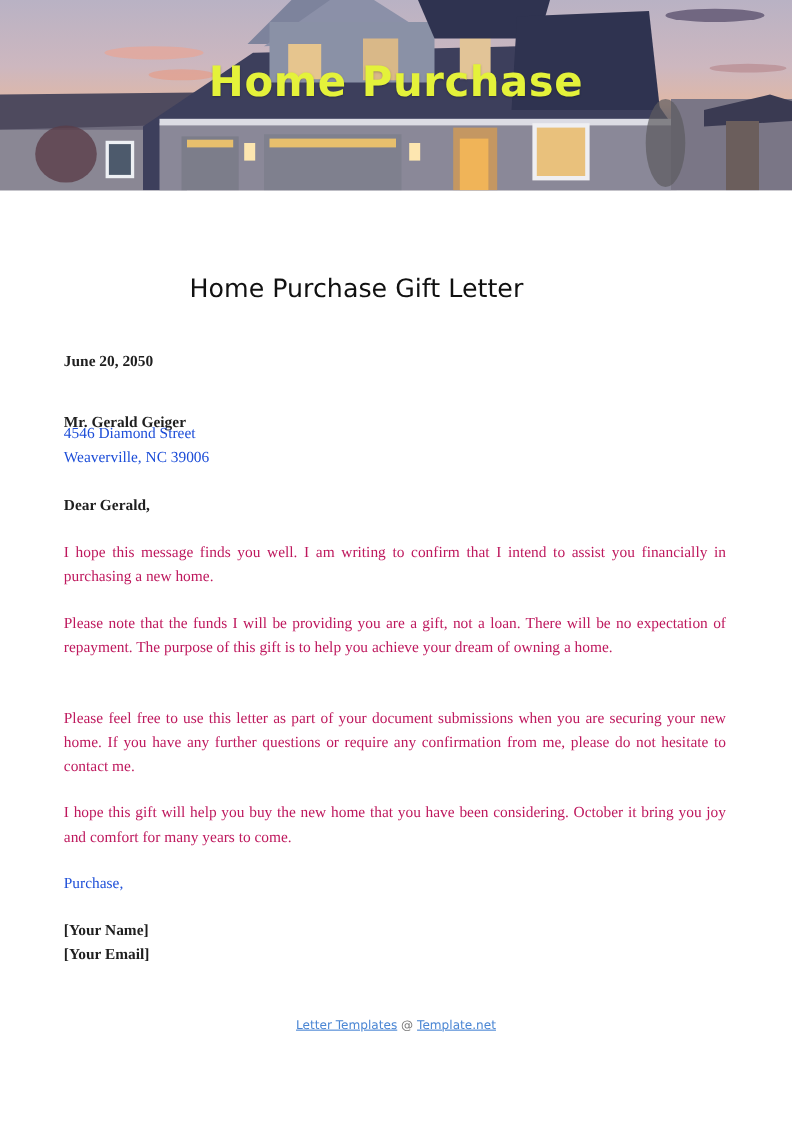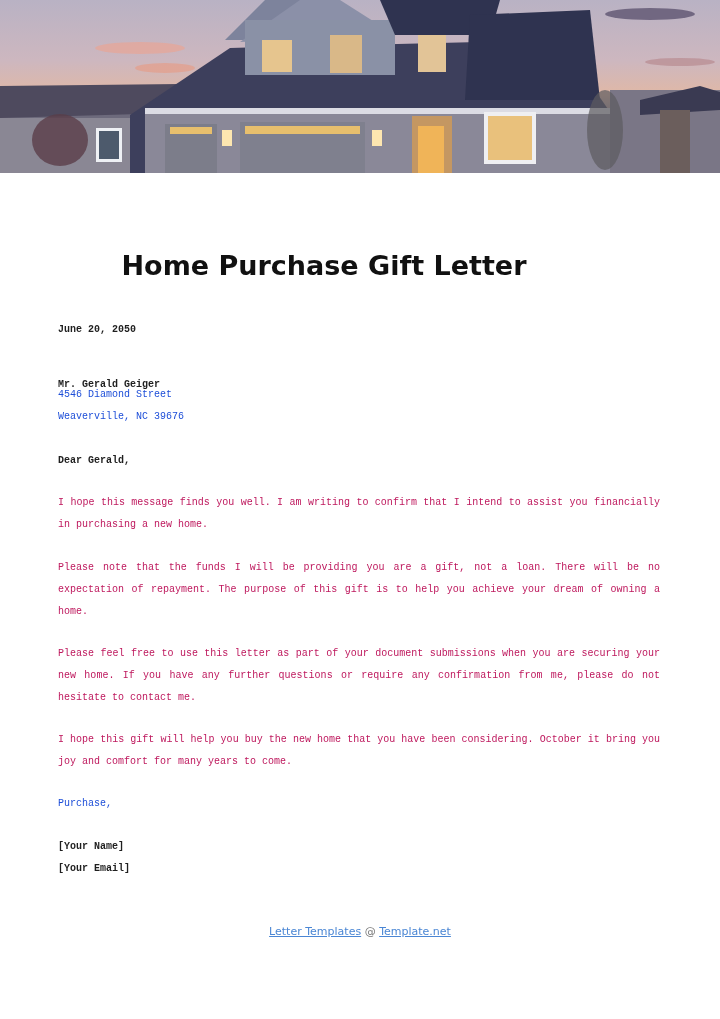--- a/index.html
+++ b/index.html
@@ -17,24 +17,24 @@
     color: #e4f23a; letter-spacing: 0.5px; text-shadow: 0 1px 2px rgba(0,0,0,0.25);
   }
   .banner-subtitle {
     position: absolute; left: 0; width: 720px; top: 109px; text-align: center;
     font-family: "DejaVu Sans", sans-serif; font-weight: bold; font-size: 10px;
     color: #d9e43c; letter-spacing: 1px;
   }
 
   .doc-title {
     position: absolute; left: 0; width: 648px; top: 250px; text-align: center;
-    font-family: "DejaVu Sans", sans-serif; font-weight: bold; font-size: 27px; color: #111;
+    font-family: "DejaVu Sans", sans-serif; font-weight: normal; font-size: 23px; color: #111;
   }
 
-  .text { position: absolute; left: 58px; width: 602px; font-family: Liberation Mono, monospace; font-size: 10px; line-height: 22px; }
+  .text { position: absolute; left: 58px; width: 602px; font-family: Liberation Serif, serif; font-size: 14px; line-height: 22px; }
   .bold { color: #1f1f1f; font-weight: bold; }
   .gray { color: #1d4ed8; }
   .para { text-align: justify; color: #be185d; }
 
   .footer {
     position: absolute; left: 0; width: 720px; top: 925px; text-align: center;
     font-family: "DejaVu Sans", sans-serif; font-size: 11px; color: #777;
   }
   .footer a { color: #4a86d4; text-decoration: underline; }
 </style>
@@ -82,29 +82,30 @@
     <rect x="412" y="116" width="40" height="57" fill="#c49762"></rect>
     <rect x="418" y="126" width="26" height="47" fill="#f0b458"></rect>
     <rect x="484" y="112" width="52" height="52" fill="#efeff2"></rect>
     <rect x="488" y="116" width="44" height="44" fill="#e9c17c"></rect>
 
     <rect x="610" y="90" width="110" height="83" fill="#7a7686"></rect>
     <polygon points="640,100 700,86 720,92 720,110 640,115" fill="#3a3a52"></polygon>
     <rect x="660" y="110" width="30" height="63" fill="#6b5e5c"></rect>
     <ellipse cx="605" cy="130" rx="18" ry="40" fill="#5d5b60" opacity="0.7"></ellipse>
   </svg>
+  <div class="banner-title">Home Purchase</div>
 </div>
 
 <h1 class="doc-title">Home Purchase Gift Letter</h1>
 
 <div class="text bold" style="top:319px;">June 20, 2050</div>
 
 <div class="text bold" style="top:362px;margin-top:12px;">Mr. Gerald Geiger</div>
 <div class="text gray" style="top:384px;">4546 Diamond Street</div>
-<div class="text gray" style="top:406px;">Weaverville, NC 39676</div>
+<div class="text gray" style="top:406px;">Weaverville, NC 39006</div>
 
 <div class="text bold" style="top:450px;">Dear Gerald,</div>
 
 <p class="text para" style="top:492px;">I hope this message finds you well. I am writing to confirm that I intend to assist you financially in purchasing a new home.</p>
 <p class="text para" style="top:557px;">Please note that the funds I will be providing you are a gift, not a loan. There will be no expectation of repayment. The purpose of this gift is to help you achieve your dream of owning a home.</p>
 <p class="text para" style="top:643px;">Please feel free to use this letter as part of your document submissions when you are securing your new home. If you have any further questions or require any confirmation from me, please do not hesitate to contact me.</p>
 <p class="text para" style="top:729px;">I hope this gift will help you buy the new home that you have been considering. October it bring you joy and comfort for many years to come.</p>
 
 <div class="text gray" style="top:793px;">Purchase,</div>
 

